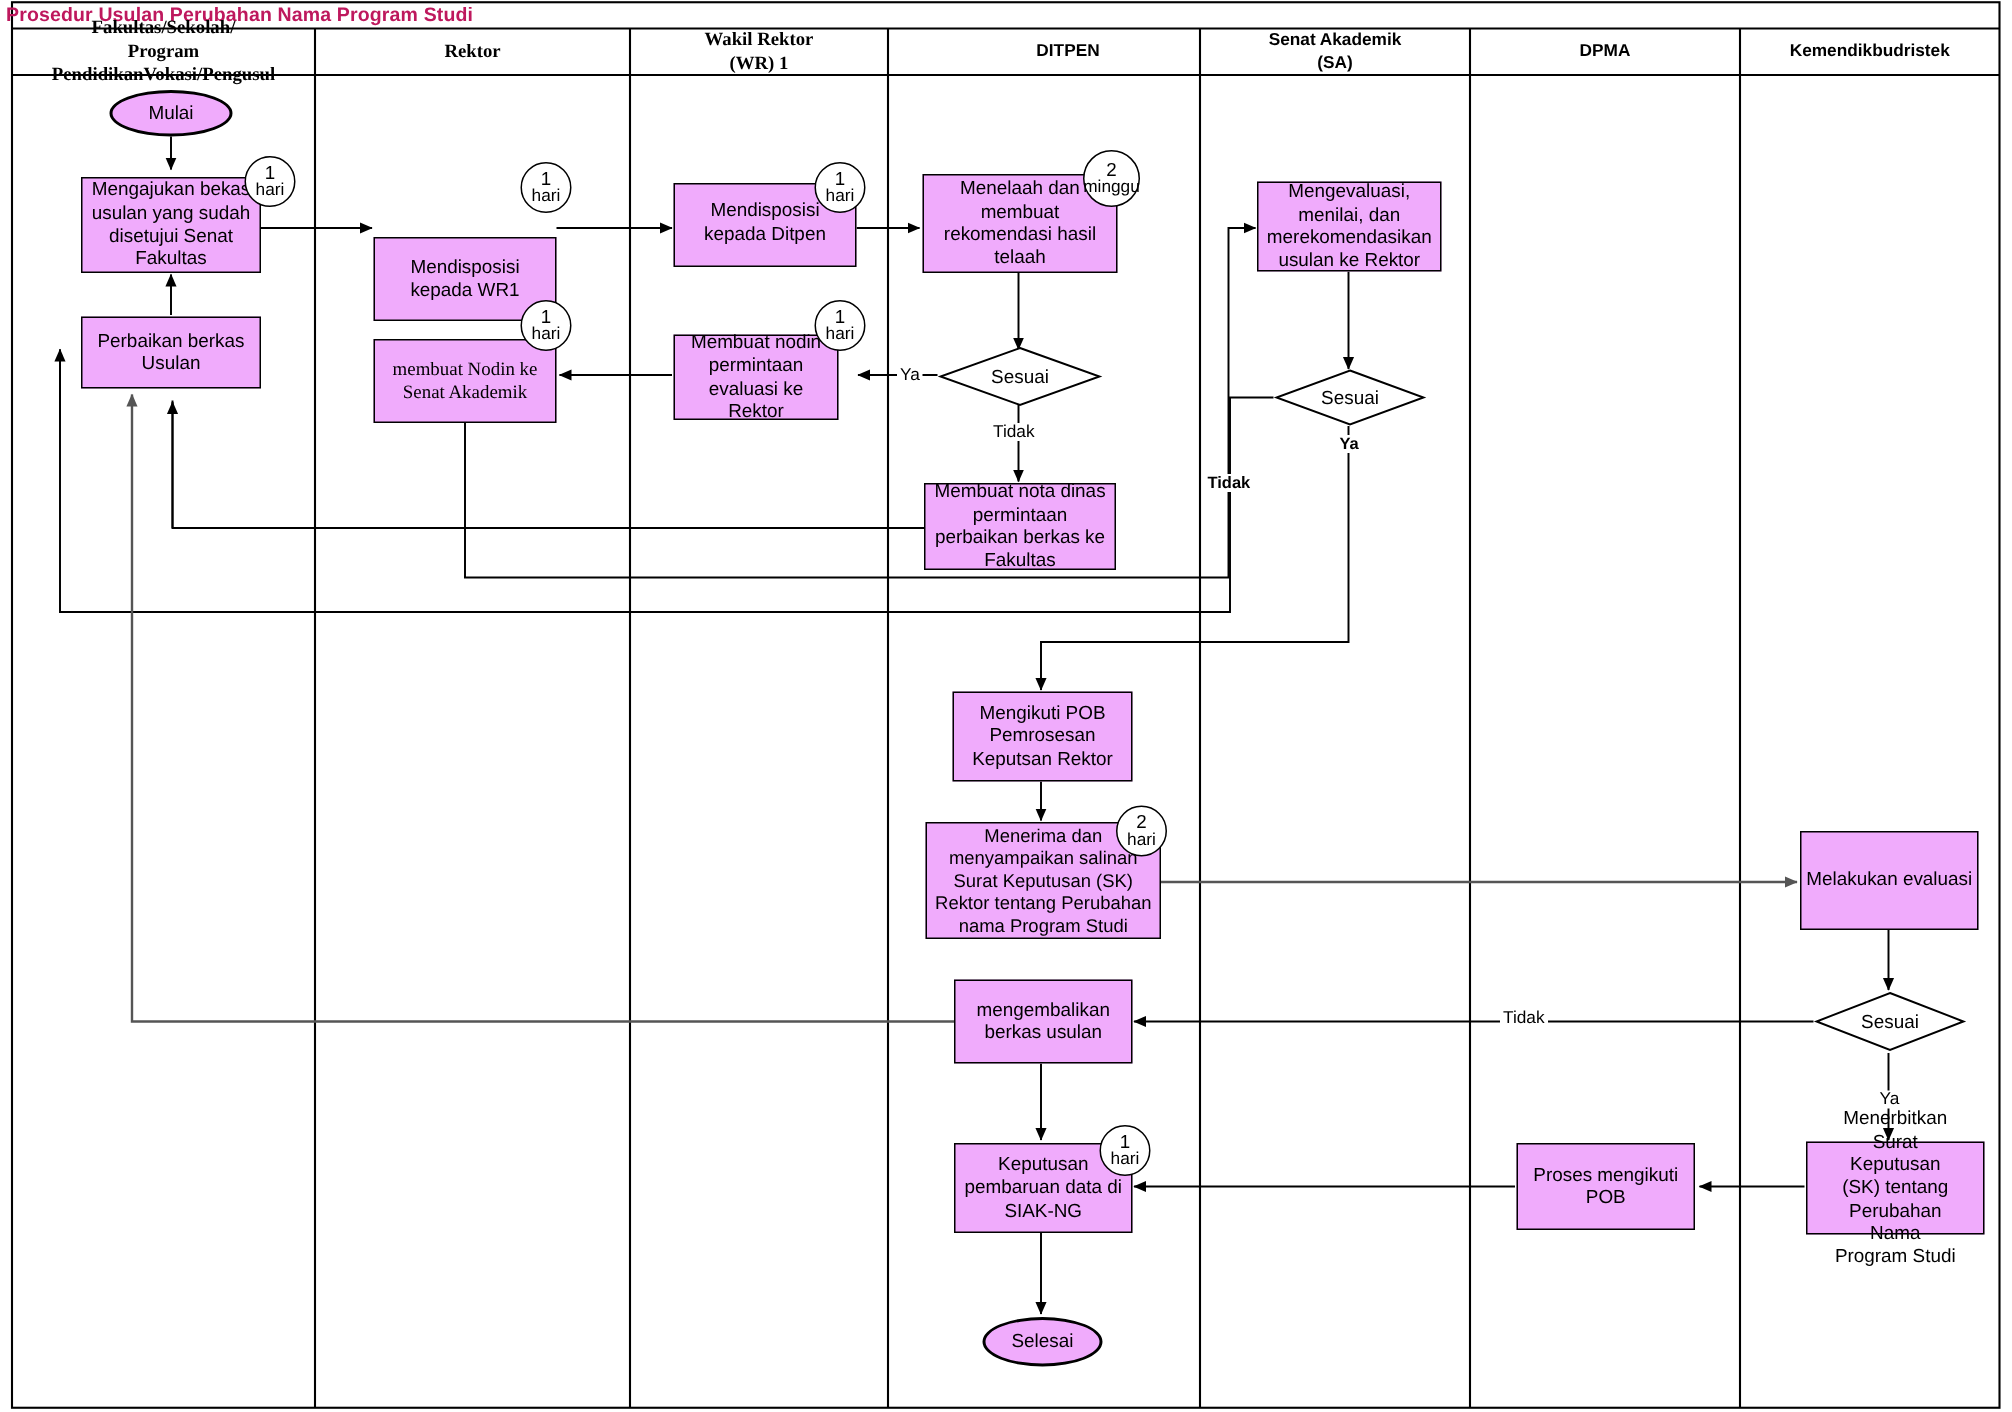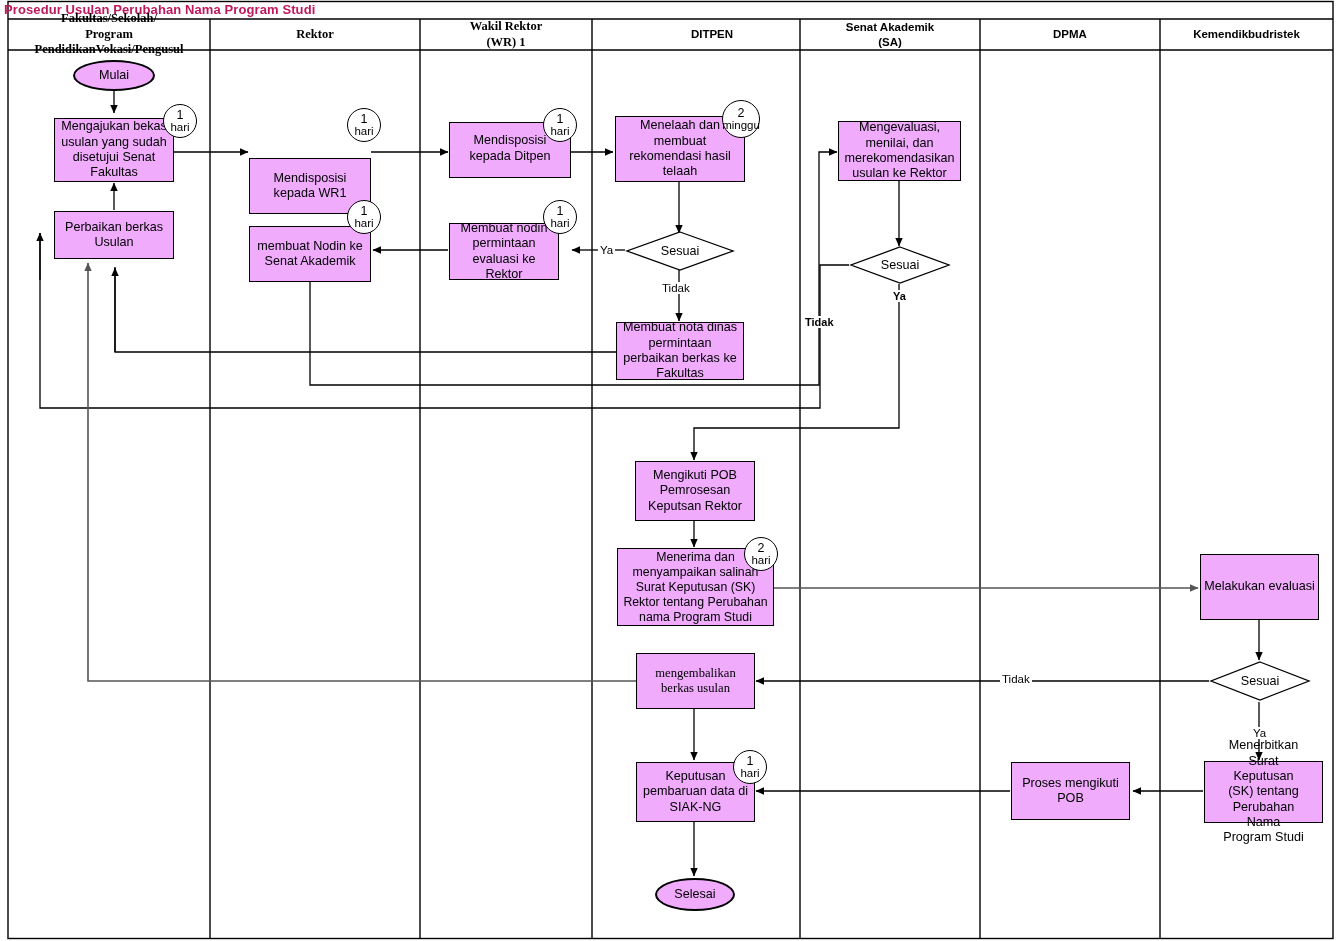--- a/index.html
+++ b/index.html
@@ -148,21 +148,21 @@
   </div>
 
   <div class="node proc" style="left:249px;top:122px;width:122px;height:56px;padding:2px 3px;margin-top:36px;">
     <span>Mendisposisi kepada WR1</span>
   </div>
   <div class="badge" style="left:347px;top:108px;width:34px;height:34px;">
     <span class="n">1</span>
     <span class="u">hari</span>
   </div>
 
-  <div class="node proc" style="left:249px;top:226px;width:122px;height:56px;padding:2px 3px;">
+  <div class="node proc" style="left:249px;top:226px;width:122px;height:56px;padding:2px 3px;font-family:Liberation Serif, serif;">
     <span>membuat Nodin ke Senat Akademik</span>
   </div>
   <div class="badge" style="left:347px;top:200px;width:34px;height:34px;">
     <span class="n">1</span>
     <span class="u">hari</span>
   </div>
 
   <div class="node proc" style="left:449px;top:122px;width:122px;height:56px;padding:13px 3px;align-items:flex-end;">
     <span>Mendisposisi kepada Ditpen</span>
   </div>
@@ -205,21 +205,21 @@
   </div>
 
   <div class="node proc" style="left:617px;top:548px;width:157px;height:78px;padding:2px 3px;font-size:12.3px;">
     <span>Menerima  dan menyampaikan salinan Surat Keputusan (SK) Rektor tentang Perubahan nama Program Studi</span>
   </div>
   <div class="badge" style="left:744px;top:537px;width:34px;height:34px;">
     <span class="n">2</span>
     <span class="u">hari</span>
   </div>
 
-  <div class="node proc" style="left:636px;top:653px;width:119px;height:56px;padding:2px 3px;font-family:Liberation Serif, serif;">
+  <div class="node proc" style="left:636px;top:653px;width:119px;height:56px;padding:2px 3px;">
     <span>mengembalikan berkas usulan</span>
   </div>
 
   <div class="node proc" style="left:636px;top:762px;width:119px;height:60px;padding:2px 3px;">
     <span>Keputusan pembaruan data di SIAK-NG</span>
   </div>
   <div class="badge" style="left:733px;top:750px;width:34px;height:34px;">
     <span class="n">1</span>
     <span class="u">hari</span>
   </div>

